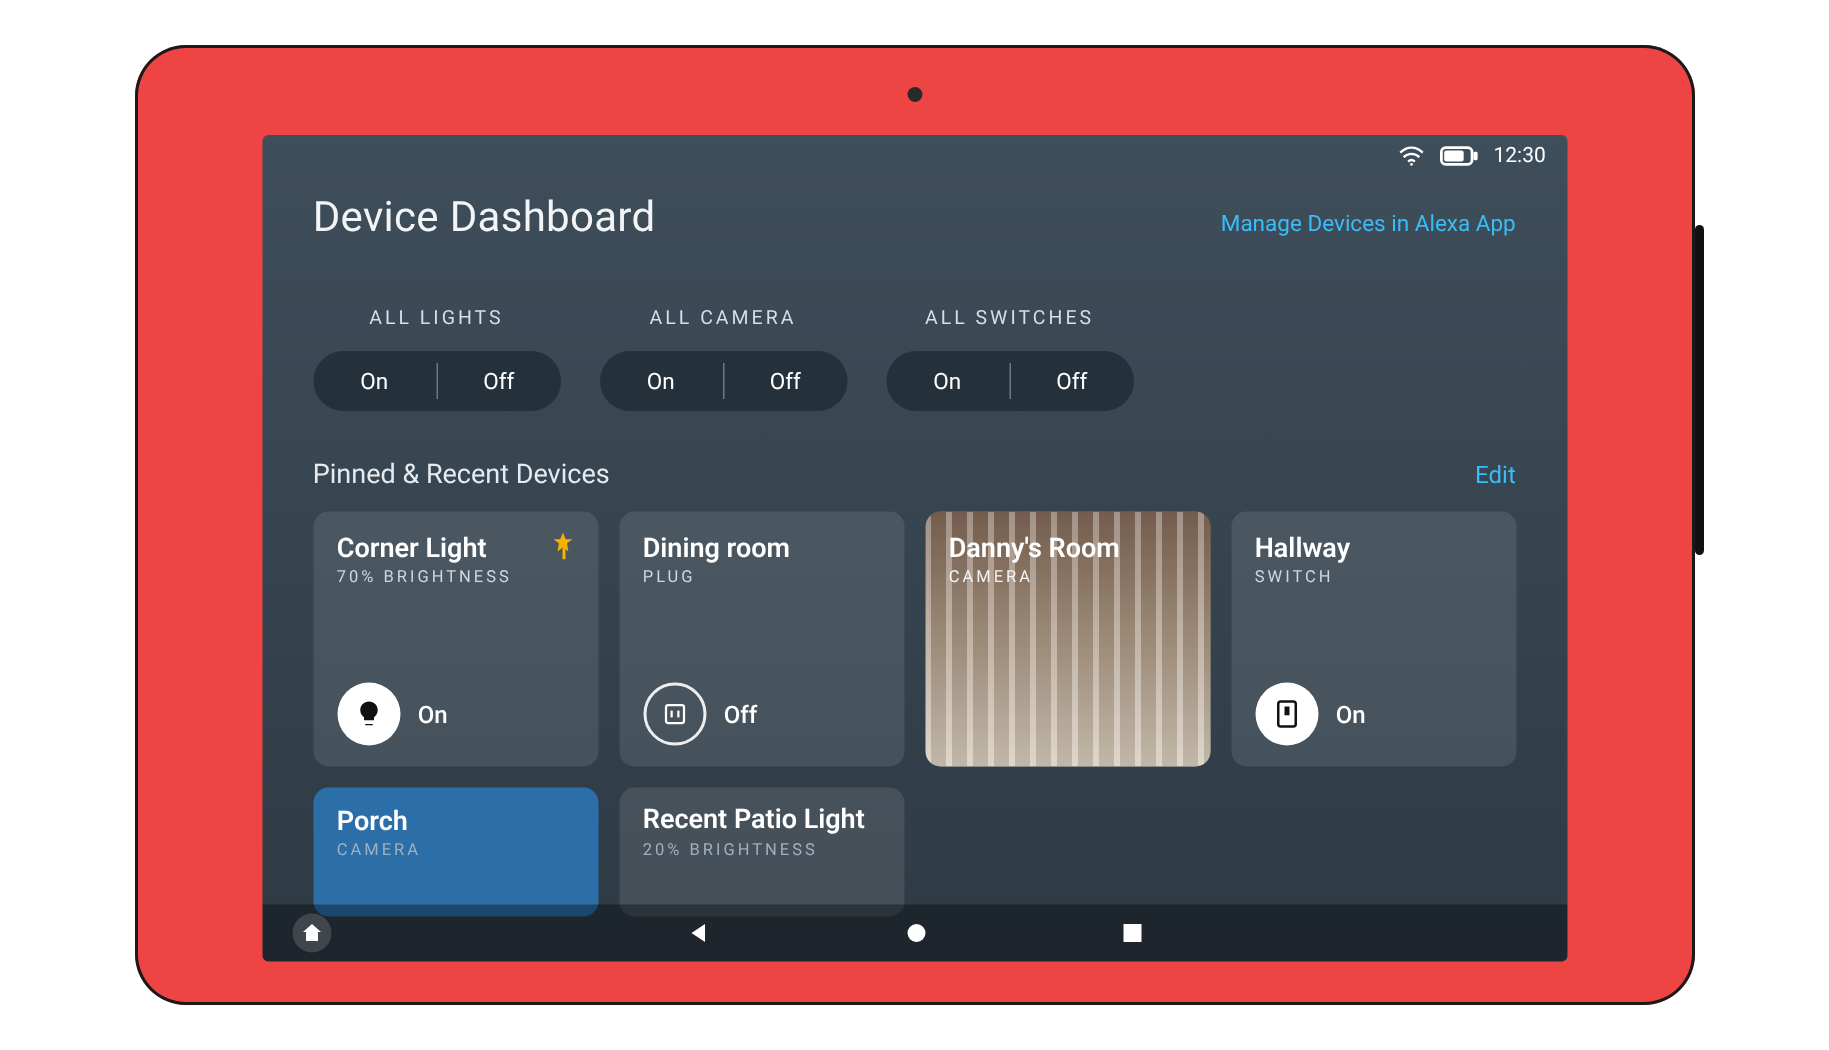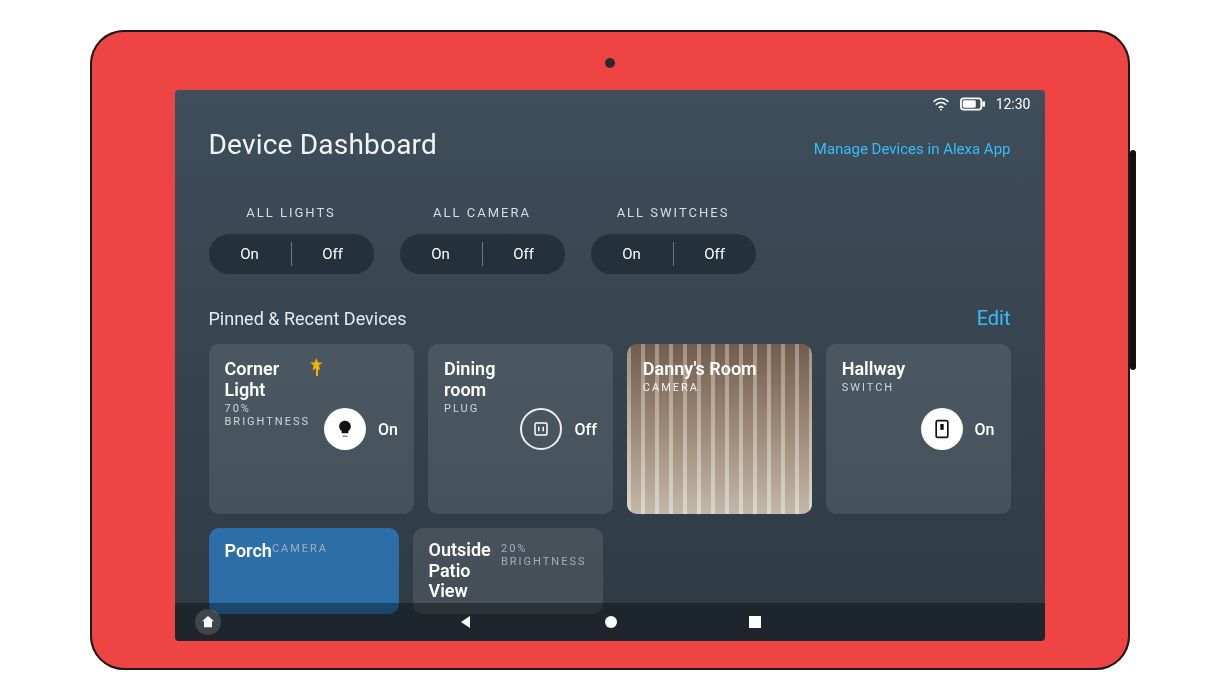--- a/index.html
+++ b/index.html
@@ -87,34 +87,34 @@
   .toggle .divider{
     width:1px; background:rgba(255,255,255,.35); margin:8px 0;
   }
   .section-row{
     display:flex; justify-content:space-between; align-items:baseline;
     margin-top:32px;
   }
   .section-title{
     font-size:18px; font-weight:400; color:#e6ebef;
   }
-  .edit-link{color:#38bdf8; font-size:20px; cursor:pointer;}
+  .edit-link{color:#38bdf8; font-size:16px; cursor:pointer;}
   .cards{
     display:grid;
     grid-template-columns: repeat(4, 1fr);
     gap:14px;
     margin-top:14px;
   }
   .card{
     background:rgba(255,255,255,.10);
     border-radius:10px;
     height:170px;
     padding:14px 16px;
     position:relative;
-    display:flex; flex-direction:row; justify-content:space-between;
+    display:flex; flex-direction:column; justify-content:space-between;
     cursor:pointer;
   }
   .card.camera{
     background:linear-gradient(180deg,#8a6f5d 0%, #b7a08a 45%, #e8dccb 100%);
   }
   .card.camera::after{
     content:""; position:absolute; inset:0; border-radius:10px;
     background:
       
       repeating-linear-gradient(90deg, rgba(255,255,255,.55) 0 4px, rgba(255,255,255,0) 4px 14px),
@@ -289,21 +289,21 @@
           </div>
         </div>
       </div>
 
       <div class="cards" style="margin-top:14px">
         <div class="card short porch">
           <div class="card-name">Porch</div>
           <div class="card-sub">CAMERA</div>
         </div>
         <div class="card short">
-          <div class="card-name" style="line-height:1.15">Outside Patio View</div>
+          <div class="card-name" style="line-height:1.15">Recent Patio Light</div>
           <div class="card-sub">20% BRIGHTNESS</div>
         </div>
       </div>
     </div>
 
     <div class="home-chip">
       <svg width="16" height="16" viewBox="0 0 24 24" fill="#fff">
           <path d="M12 3l9 8h-3v9H6v-9H3z"></path>
         </svg>
     </div>

